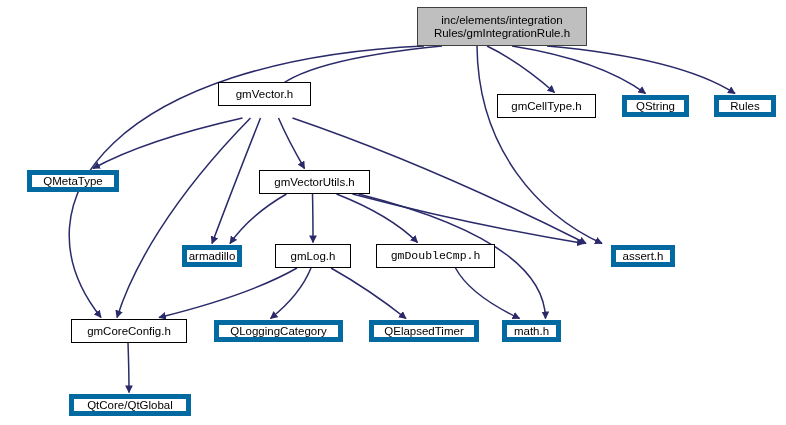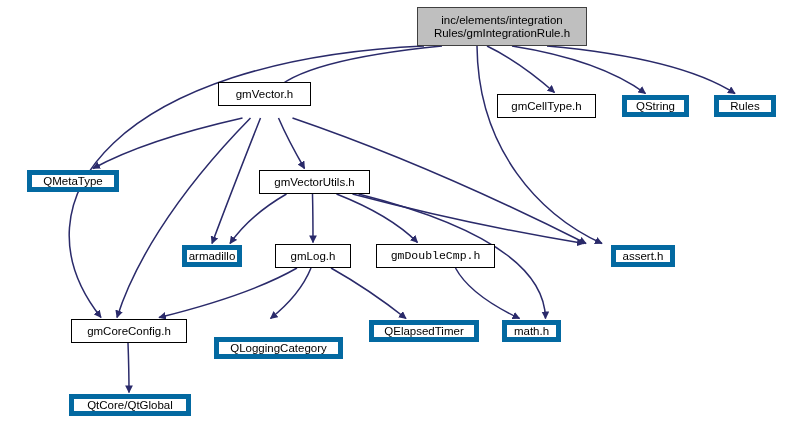--- a/index.html
+++ b/index.html
@@ -57,18 +57,18 @@
       <div class="node hdr" style="left: 497px; top: 94px; width: 99px; height: 24px;">gmCellType.h</div>
       <div class="node ext" style="left: 622px; top: 95px; width: 67px; height: 22px;">QString</div>
       <div class="node ext" style="left: 714px; top: 95px; width: 62px; height: 22px;">Rules</div>
       <div class="node ext" style="left: 27px; top: 170px; width: 92px; height: 22px;">QMetaType</div>
       <div class="node hdr" style="left: 259px; top: 170px; width: 111px; height: 24px;">gmVectorUtils.h</div>
       <div class="node ext" style="left: 182px; top: 245px; width: 60px; height: 22px;">armadillo</div>
       <div class="node hdr" style="left: 275px; top: 244px; width: 76px; height: 24px;">gmLog.h</div>
       <div class="node hdr" style="left: 376px; top: 244px; width: 119px; height: 24px; font-family: Liberation Mono, monospace;">gmDoubleCmp.h</div>
       <div class="node ext" style="left: 576px; top: 245px; width: 64px; height: 22px; margin-left: 35px;">assert.h</div>
       <div class="node hdr" style="left: 71px; top: 319px; width: 116px; height: 24px;">gmCoreConfig.h</div>
-      <div class="node ext" style="left: 214px; top: 320px; width: 129px; height: 22px; margin-top: 17px;">QLoggingCategory</div>
+      <div class="node ext" style="left: 214px; top: 320px; width: 129px; height: 22px;">QLoggingCategory</div>
       <div class="node ext" style="left: 369px; top: 320px; width: 110px; height: 22px;">QElapsedTimer</div>
       <div class="node ext" style="left: 502px; top: 320px; width: 59px; height: 22px;">math.h</div>
       <div class="node ext" style="left: 69px; top: 394px; width: 122px; height: 22px;">QtCore/QtGlobal</div>
     </div>
 </div>
 
 </body></html>

